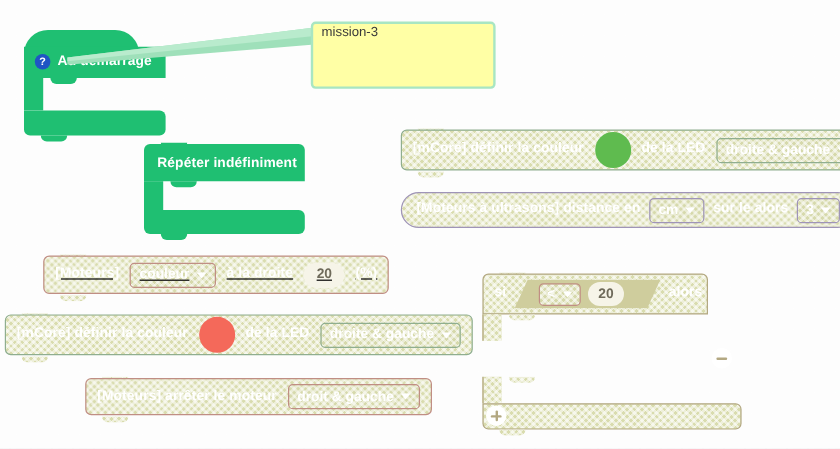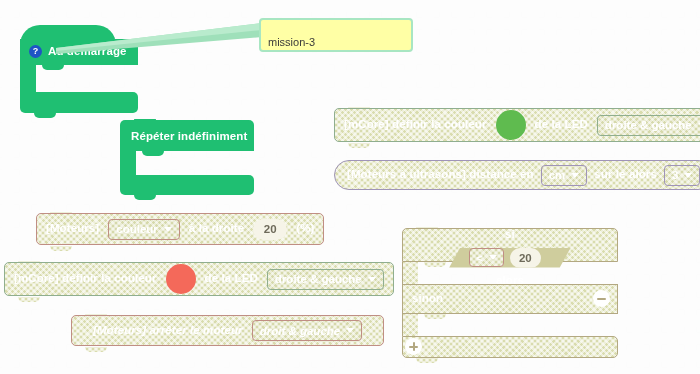--- a/index.html
+++ b/index.html
@@ -156,25 +156,25 @@
     align-items: center;
     justify-content: center;
     line-height: 1;
     flex: 0 0 auto;
   }
 
   
   #comment-bubble {
     position: absolute;
     left: 259px; top: 18px;
-    width: 154px; height: 25px;
+    width: 154px; height: 56px;
     background: #ffffa5;
     border: 2px solid #a8e6c2;
     border-radius: 4px;
-    padding: 15px 7px;
+    padding: 0 7px;
     z-index: 6;
   }
   #comment-bubble .ctext {
     font-size: 11px;
     color: #3a3a3a;
     line-height: 15px;
     white-space: nowrap;
   }
 
   
@@ -276,21 +276,21 @@
       <span class="lbl">sur le alors</span>
       <div class="dd ghost-purple-edge">
         <span>3</span>
         <i class="caret"></i>
       </div>
     </div>
   </div>
 
   <div class="blk" style="left:36px; top:213px;">
     <div style="position:absolute; left:14px; top:-1px; width:22px; height:5px; border-radius:0 0 6px 6px;" class="ghost"></div>
-    <div class="stack ghost ghost-red-edge" style="height:32px; padding:0 9px; gap:9px;">
+    <div class="stack ghost ghost-red-edge" style="height:32px; padding:0 9px; gap:9px;text-decoration:underline;">
       <span class="lbl">[Moteurs]</span>
       <div class="dd ghost-red-edge">
         <span>couleur</span>
         <i class="caret"></i>
       </div>
       <span class="lbl">à la droite</span>
       <div class="numfield">
         <span>20</span>
       </div>
       <span class="lbl">(%)</span>
@@ -307,35 +307,35 @@
       <div class="dd ghost-green-edge">
         <span>droite &amp; gauche</span>
         <i class="caret"></i>
       </div>
     </div>
     <div style="position:absolute; left:14px; bottom:-6px; width:22px; height:5px; border-radius:0 0 6px 6px;" class="ghost"></div>
   </div>
 
   <div class="blk" style="left:71px; top:315px;">
     <div style="position:absolute; left:14px; top:-1px; width:22px; height:5px; border-radius:0 0 6px 6px;" class="ghost"></div>
-    <div class="stack ghost ghost-red-edge" style="height:31px; padding:0 21px; gap:9px;font-style:italic;">
+    <div class="stack ghost ghost-red-edge" style="height:31px; padding:0 9px; gap:9px;">
       <span class="lbl">[Moteurs] arrêter le moteur</span>
       <div class="dd ghost-red-edge">
         <span>droit &amp; gauche</span>
         <i class="caret"></i>
       </div>
     </div>
     <div style="position:absolute; left:14px; bottom:-6px; width:22px; height:5px; border-radius:0 0 6px 6px;" class="ghost"></div>
   </div>
 
   <div class="blk" style="left:402px; top:228px; width:216px; height:118px;">
 
     <div style="position:absolute; left:14px; top:-1px; width:22px; height:5px; border-radius:0 0 6px 6px;" class="ghost"></div>
 
-    <div class="ghost ghost-olive-edge" style="position:absolute; left:0; top:0; width:216px; height:34px; border-radius:5px 5px 0 0; display:flex; align-items:center; padding:0 9px; gap:7px;flex-direction:column;">
+    <div class="ghost ghost-olive-edge" style="position:absolute; left:0; top:0; width:188px; height:34px; border-radius:5px 5px 0 0; display:flex; align-items:center; padding:0 9px; gap:7px;">
       <span class="lbl">si</span>
 
       <div style="position:relative; height:24px; flex:1; display:flex; align-items:center; gap:6px;
                   background:#cfcd9d; clip-path:polygon(11px 0, 100% 0, calc(100% - 11px) 100%, 0 100%); padding:0 14px;">
         <div style="flex:1;"></div>
         <div class="dd ghost-red-edge" style="height:19px; padding:0 6px;">
           <span>&lt;</span>
           <i class="caret"></i>
         </div>
         <div class="numfield" style="min-width:30px; height:20px;">
@@ -343,23 +343,20 @@
         </div>
         <div style="width:10px;"></div>
       </div>
 
       <span class="lbl">alors</span>
     </div>
 
     <div class="ghost ghost-olive-edge" style="position:absolute; left:0; top:34px; width:16px; height:22px; border-left-width:1.4px; border-right:none; border-top:none; border-bottom:none;"></div>
     <div class="ghost" style="position:absolute; left:22px; top:34px; width:22px; height:5px; border-radius:0 0 6px 6px;"></div>
 
-    <div class="ghost ghost-olive-edge" style="position:absolute; left:0; top:56px; width:216px; height:30px; display:flex; align-items:center; padding:0 9px;">
-      <span class="lbl">sinon</span>
-    </div>
     <div class="circ-btn" style="right:8px; top:62px;">
       <span class="circ-minus"></span>
     </div>
 
     <div class="ghost ghost-olive-edge" style="position:absolute; left:0; top:86px; width:16px; height:22px; border-left-width:1.4px; border-right:none; border-top:none; border-bottom:none;"></div>
     <div class="ghost" style="position:absolute; left:22px; top:86px; width:22px; height:5px; border-radius:0 0 6px 6px;"></div>
 
     <div class="ghost ghost-olive-edge" style="position:absolute; left:0; top:108px; width:216px; height:22px; border-radius:0 5px 5px 5px;"></div>
     <div class="ghost" style="position:absolute; left:14px; top:130px; width:22px; height:5px; border-radius:0 0 6px 6px;"></div>
 

